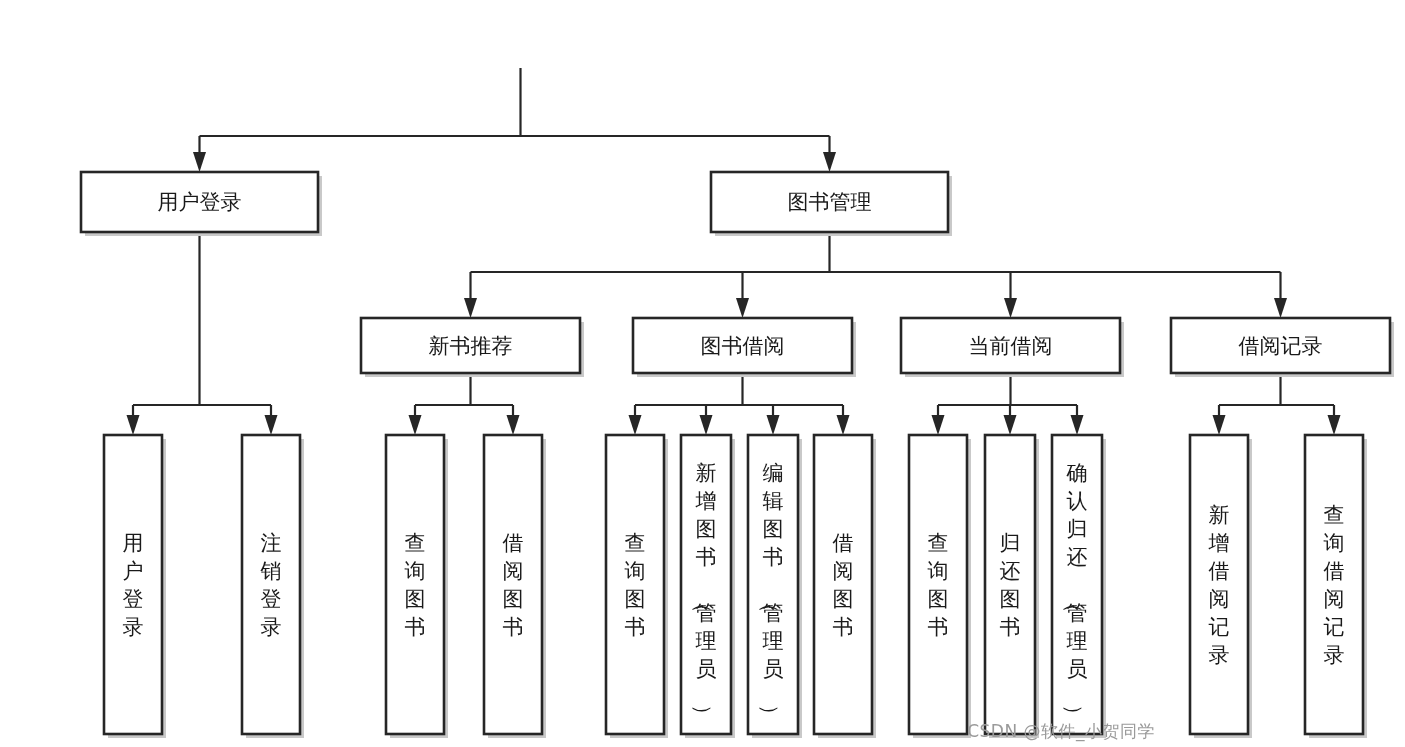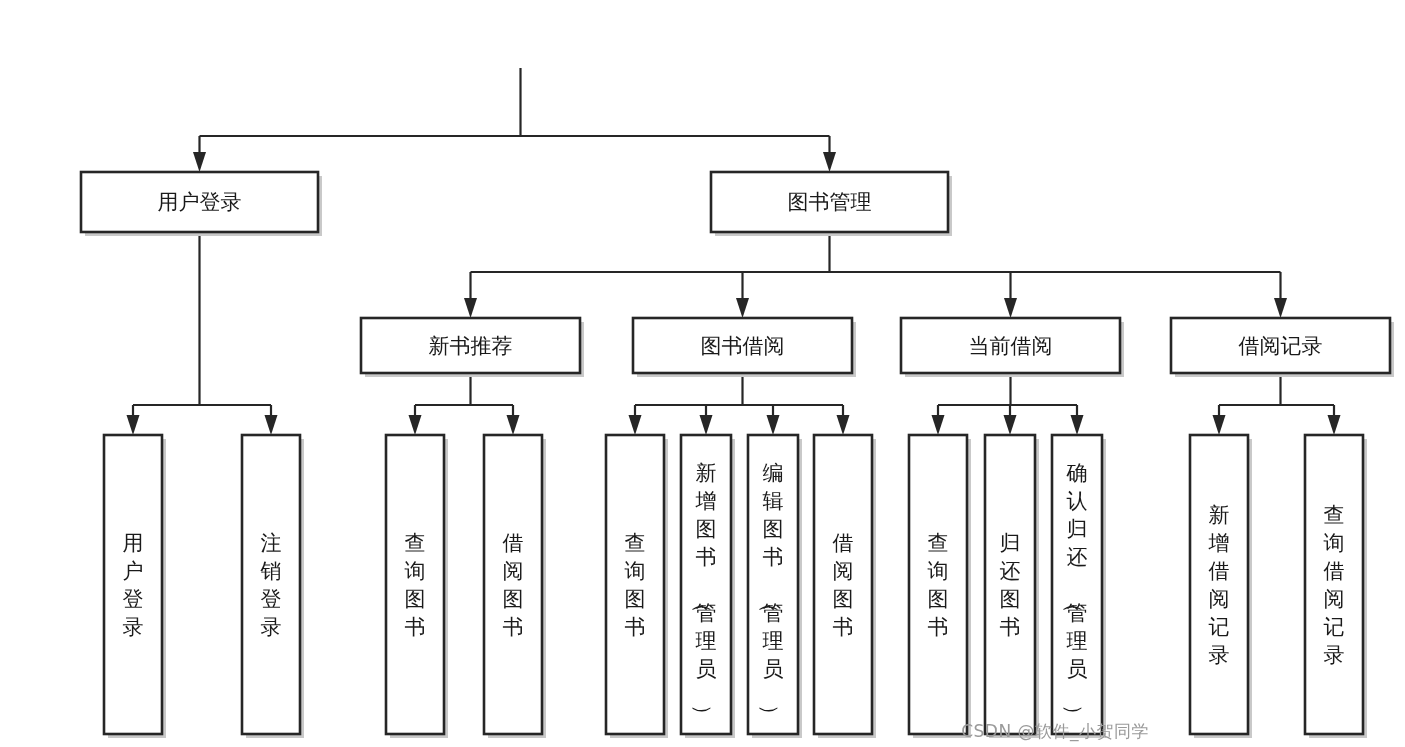--- a/index.html
+++ b/index.html
@@ -8,21 +8,21 @@
   #stage{position:relative;width:1155px;height:747px;background:#fff;text-align:center;}
   svg#diagram{position:absolute;left:0;top:0;width:1405px;height:747px;display:block;}
   .box-rect{fill:#ffffff;stroke:#262626;stroke-width:2.6;}
   .shadow-rect{fill:#c9c9c9;stroke:none;}
   .edge{stroke:#262626;stroke-width:2.2;fill:none;}
   .arrowhead{fill:#262626;stroke:none;}
   .htext{font-family:"DejaVu Sans","Liberation Sans",sans-serif;
          font-size:21px;fill:#1a1a1a;text-anchor:middle;dominant-baseline:middle;}
   .vtext{font-family:"DejaVu Sans","Liberation Sans",sans-serif;
          font-size:21px;fill:#1a1a1a;}
-  .watermark{position:absolute;right:6px;bottom:4px;
+  .watermark{position:absolute;right:0;bottom:4px;
              font-family:"DejaVu Sans","Liberation Sans",sans-serif;
              font-size:17px;color:#9a9a9a;white-space:nowrap;letter-spacing:0.5px;}
 </style>
 </head>
 <body>
 
 <div id="stage">
   <svg id="diagram" viewBox="0 0 1405 747">
     <defs></defs>
     <g id="edges-layer">

